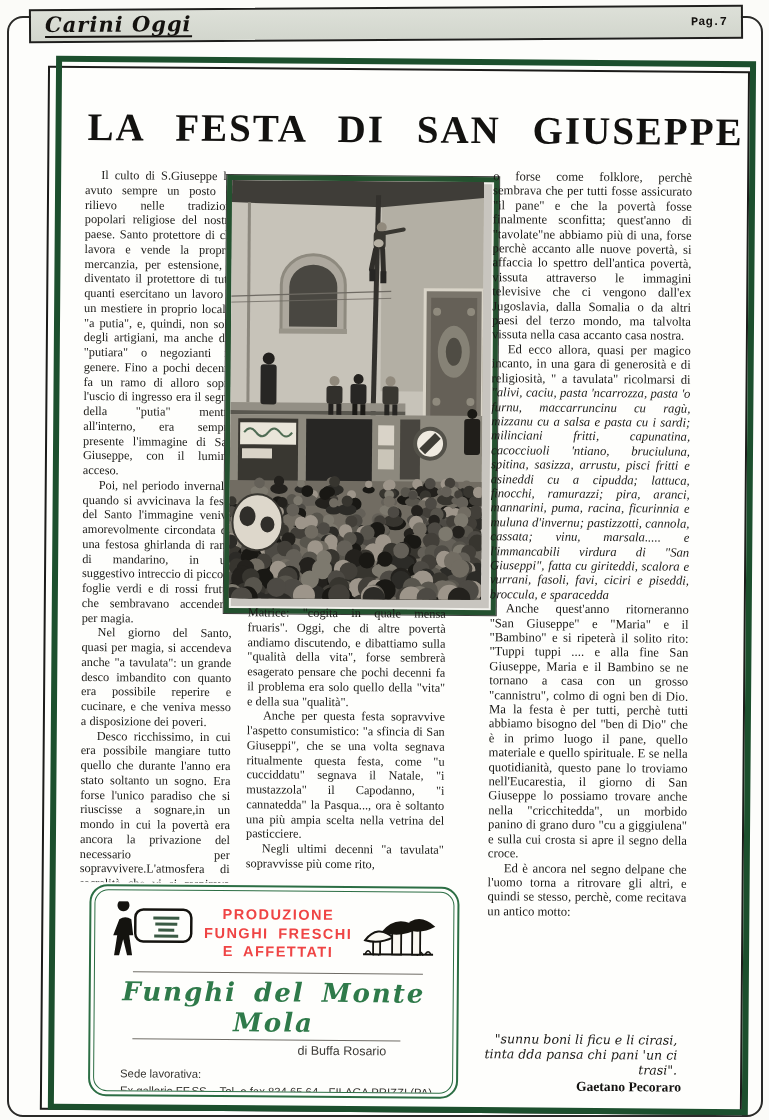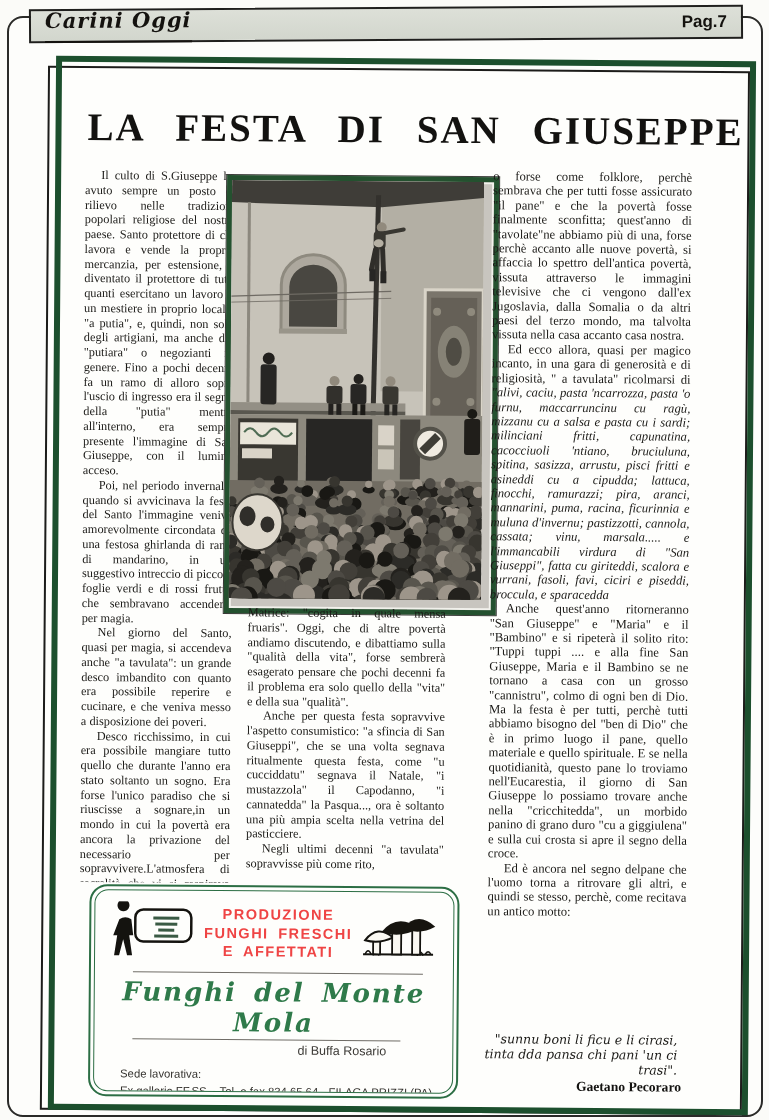--- a/index.html
+++ b/index.html
@@ -16,23 +16,23 @@
   
   .masthead-bar{
     position:absolute;left:29px;top:7px;width:714px;height:34px;
     background:linear-gradient(180deg,#dde0d8,#d2d6cd);
     border:2px solid #1f1f1d;display:flex;align-items:center;justify-content:space-between;
     padding:0 14px;box-sizing:border-box;transform:rotate(-0.35deg);z-index:5;
   }
   .masthead-logo{
     font-family:"DejaVu Serif", serif;font-style:italic;font-weight:bold;
     font-size:21px;letter-spacing:1px;color:#14120f;
-    border-bottom:2px solid #14120f;padding-bottom:10px;line-height:1;
-  }
-  .page-number{font-family:Liberation Sans, sans-serif;font-size:17px;font-weight:bold;color:#14120f;}
+    border-bottom:2px solid #14120f;padding-bottom:1px;line-height:1;
+  }
+  .page-number{font-family:Liberation Mono, monospace;font-size:12px;font-weight:bold;color:#14120f;}
 
   
   .article-rotor{position:absolute;left:0;top:0;width:769px;height:1120px;transform:rotate(0.45deg);transform-origin:90px 70px;}
   .article-shadowbox{
     position:absolute;left:48px;top:66px;width:698px;height:1040px;
     border:2px solid #1c1c1a;background:#fefefc;
   }
   .article-greenframe{
     position:absolute;left:56px;top:56px;width:688px;height:1042px;
     border:6px solid #1c4f2d;pointer-events:none;z-index:3;

